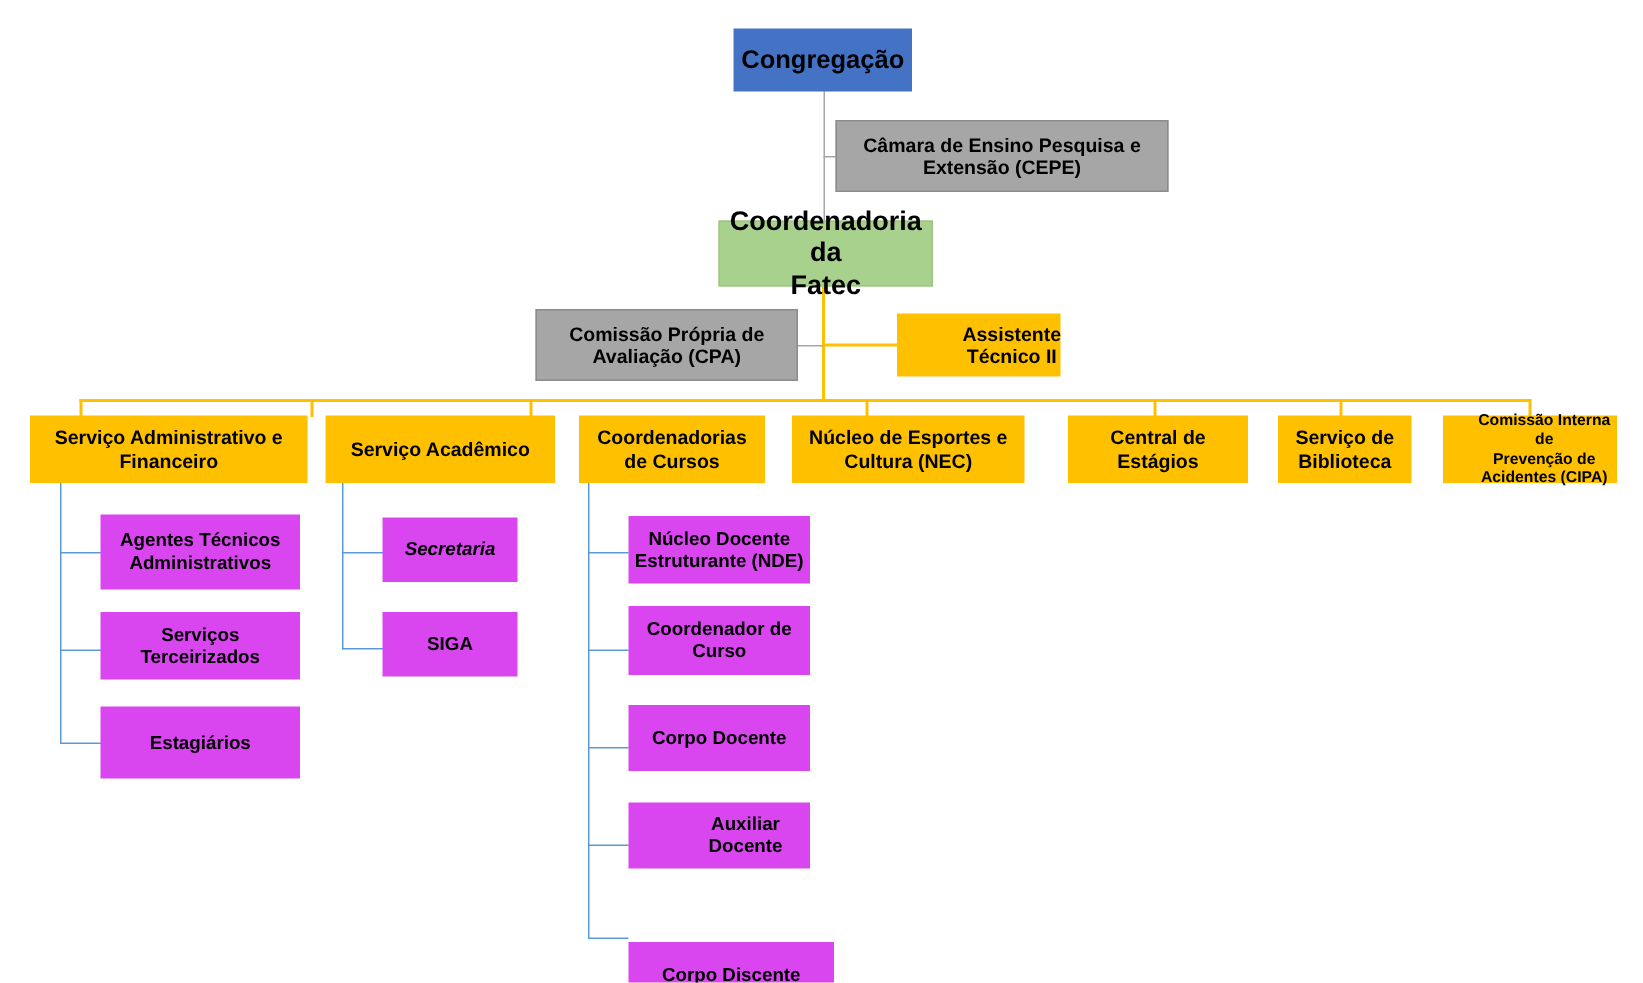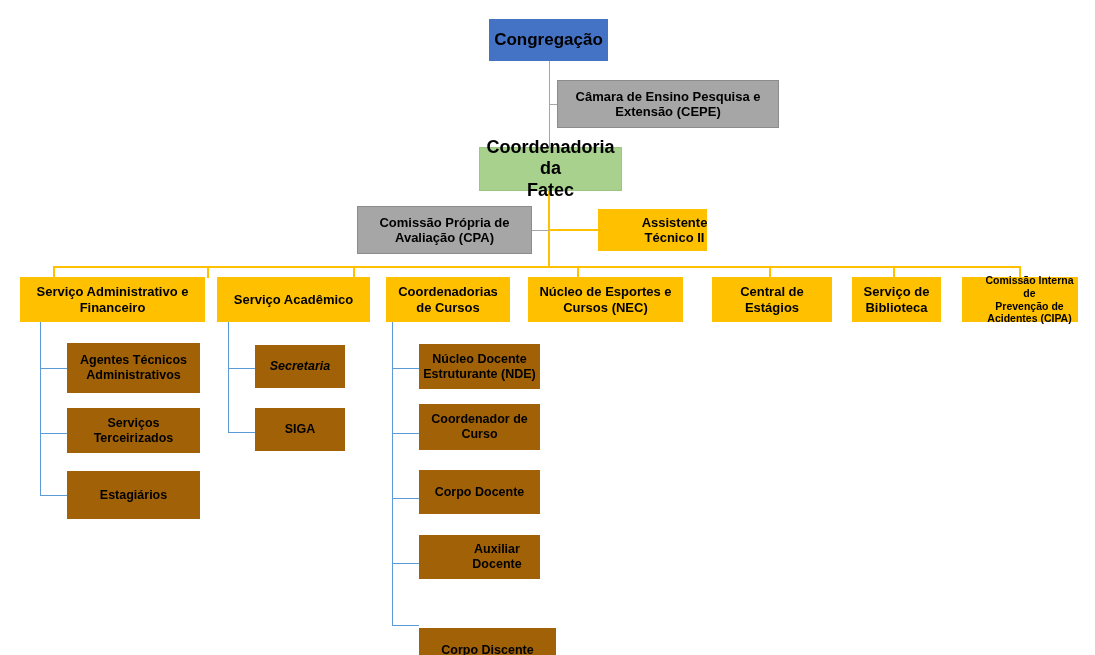--- a/index.html
+++ b/index.html
@@ -28,21 +28,21 @@
     line-height: 1.18;
     padding: 2px 4px;
     z-index: 3;
     white-space: pre-line;
   }
   .node.lvl-root   { background: #4472C4; font-size: 17px; }
   .node.lvl-gray   { background: #A6A6A6; border: 1px solid #8C8C8C; font-size: 13px; }
   .node.lvl-green  { background: #A9D18E; border: 1px solid #9CC583; font-size: 18px; }
   .node.lvl-orange { background: #FFC000; font-size: 13px; }
   .node.lvl-orange-sm { background: #FFC000; font-size: 10.5px; line-height: 1.22; }
-  .node.lvl-blue   { background: #a16207; font-size: 12.5px; }
+  .node.lvl-blue   { background: #d946ef; font-size: 12.5px; }
 
   .ln { position: absolute; z-index: 1; }
   .ln.v { width: 1px; }
   .ln.h { height: 1px; }
   .ln.gray   { background: #A6A6A6; }
   .ln.orange { background: #FFC000; }
   .ln.blue   { background: #5B9BD5; }
   .ln.v.orange { width: 2px; }
   .ln.h.orange { height: 2px; }
 </style>
@@ -103,21 +103,21 @@
 
   <div class="node lvl-orange" style="left:20px; top:277px; width:185px; height:45px;">Serviço Administrativo e
 Financeiro</div>
 
   <div class="node lvl-orange" style="left:217px; top:277px; width:153px; height:45px;">Serviço Acadêmico</div>
 
   <div class="node lvl-orange" style="left:386px; top:277px; width:124px; height:45px;">Coordenadorias
 de Cursos</div>
 
   <div class="node lvl-orange" style="left:528px; top:277px; width:155px; height:45px;">Núcleo de Esportes e
-Cursos (NEC)</div>
+Cultura (NEC)</div>
 
   <div class="node lvl-orange" style="left:712px; top:277px; width:120px; height:45px;">Central de
 Estágios</div>
 
   <div class="node lvl-orange" style="left:852px; top:277px; width:89px; height:45px;">Serviço de
 Biblioteca</div>
 
   <div class="node lvl-orange-sm" style="left:962px; top:277px; width:116px; height:45px;padding-left:23px;">Comissão Interna de
 Prevenção de
 Acidentes (CIPA)</div>

